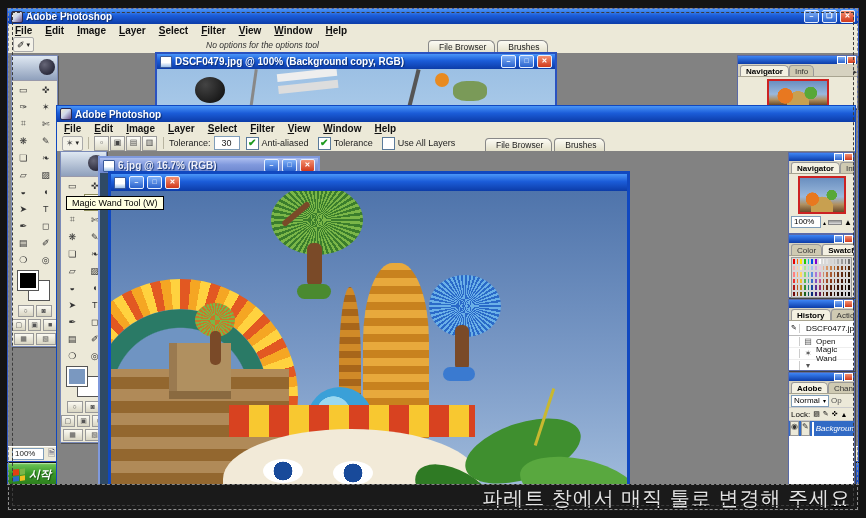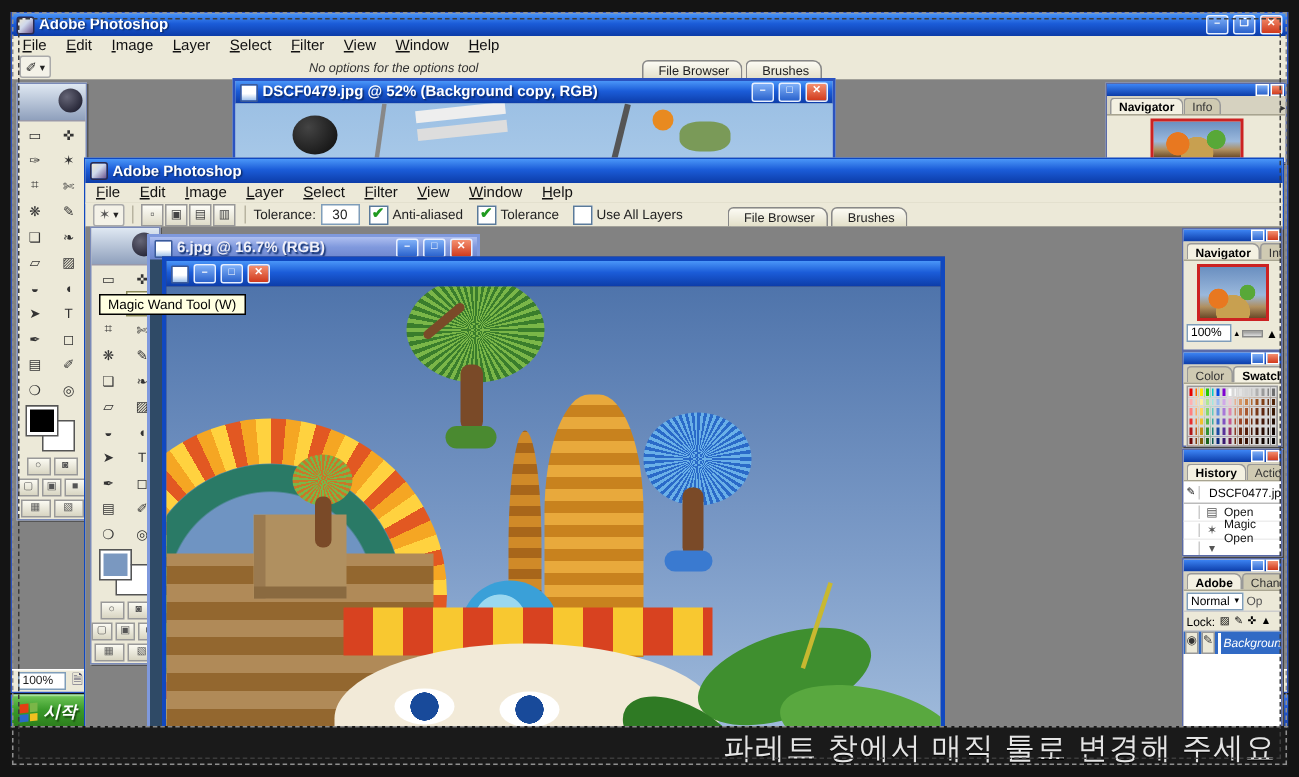--- a/index.html
+++ b/index.html
@@ -23,21 +23,21 @@
   .appicon{width:10px;height:10px;border-radius:2px;flex:0 0 auto;
       background:linear-gradient(135deg,#f0ead0 0%,#cfd8ec 45%,#68508a 100%);border:1px solid #2a2a50;}
   .docicon{width:10px;height:10px;flex:0 0 auto;background:linear-gradient(180deg,#fff 55%,#9ec0ea 100%);
       border:1px solid #3a5a9a;border-radius:1px;}
   .wbtn{width:15px;height:12px;border-radius:2px;border:1px solid #e8f0ff;flex:0 0 auto;
       background:linear-gradient(180deg,#7fb0f8,#2a62cc);color:#fff;font-size:8px;line-height:10px;
       text-align:center;font-weight:bold;}
   .wbtn.close{background:linear-gradient(180deg,#f49070,#d0391c);}
   .wbtn.small{width:13px;height:11px;font-size:7px;line-height:9px;}
   .menubar{position:absolute;left:0;right:0;background:#ece9d8;display:flex;align-items:center;
-      gap:13px;padding:0 7px;font-size:10px;color:#111;border-bottom:1px solid #c8c4b0;}
+      gap:13px;padding:0 7px;font-size:10px;color:#111;border-bottom:1px solid #c8c4b0;font-weight:bold;}
   .menubar .mi{white-space:nowrap;}
   .optbar{position:absolute;left:0;right:0;background:#ece9d8;border-bottom:1px solid #9a9a8a;
       display:flex;align-items:center;font-size:9px;color:#222;}
   .chip{display:flex;align-items:center;gap:2px;border:1px solid #aaa;background:#f4f2e8;
       border-radius:2px;padding:0 3px;height:13px;margin-left:5px;}
   .vsep{width:1px;height:12px;background:#b8b4a0;margin:0 5px;}
   .modebtn{width:13px;height:13px;border:1px solid #999;background:linear-gradient(#fdfdf8,#dedbc8);
       font-size:8px;line-height:12px;text-align:center;color:#444;margin-right:1px;}
   .tolbox{width:24px;height:12px;background:#fff;border:1px solid #7f9db9;font-size:9px;
       text-align:center;line-height:12px;margin:0 6px 0 3px;}
@@ -210,21 +210,21 @@
       <span style="margin-left:auto;font-size:7px;color:#333;">▸</span>
     </div>
     <div style="display:flex;justify-content:center;padding-top:2px;">
       <div class="mini-photo redthumb" style="width:58px;height:24px;"></div>
     </div>
   </div>
 
   <div class="win" style="left:155px;top:52px;width:402px;height:240px;border:2px solid #2a52c0;background:#cdd;z-index:2;">
     <div class="tb" style="height:15px;">
       <span class="docicon"></span>
-      <span class="tbtxt">DSCF0479.jpg @ 52% (Background copy, RGB)</span>
+      <span class="tbtxt">DSCF0479.jpg @ 100% (Background copy, RGB)</span>
       <span class="wbtn small">–</span>
       <span class="wbtn small">□</span>
       <span class="wbtn small close">✕</span>
     </div>
     <div class="photo" style="left:0;top:15px;right:0;bottom:0;background:linear-gradient(180deg,#9cc0e4,#dceefa);">
       <div class="shape" style="left:38px;top:8px;width:30px;height:26px;border-radius:50%;background:radial-gradient(circle at 35% 30%,#444,#0a0a0a);"></div>
       <div class="shape" style="left:95px;top:0;width:3px;height:40px;background:#888;transform:rotate(8deg);"></div>
       <div class="shape" style="left:120px;top:2px;width:60px;height:8px;background:#eee;transform:rotate(-6deg);box-shadow:0 12px 0 #ddd;"></div>
       <div class="shape" style="left:278px;top:4px;width:14px;height:14px;border-radius:50%;background:#e88a20;"></div>
       <div class="shape" style="left:296px;top:12px;width:34px;height:20px;border-radius:40%;background:#7a9a58;"></div>
@@ -547,21 +547,21 @@
     </div>
     <div>
         <div class="hrow">
           <span class="hbox"></span>
           <span class="hicon">▤</span>
           <span>Open</span>
         </div>
         <div class="hrow">
           <span class="hbox"></span>
           <span class="hicon">✶</span>
-          <span>Magic Open</span>
+          <span>Magic Wand</span>
         </div>
       </div>
     <div class="hrow">
       <span class="hbox"></span>
       <span class="hicon">▾</span>
     </div>
   </div>
 
   <div class="pal" style="left:788px;top:372px;width:65px;height:112px;z-index:6;overflow:hidden;">
     <div class="phead">

